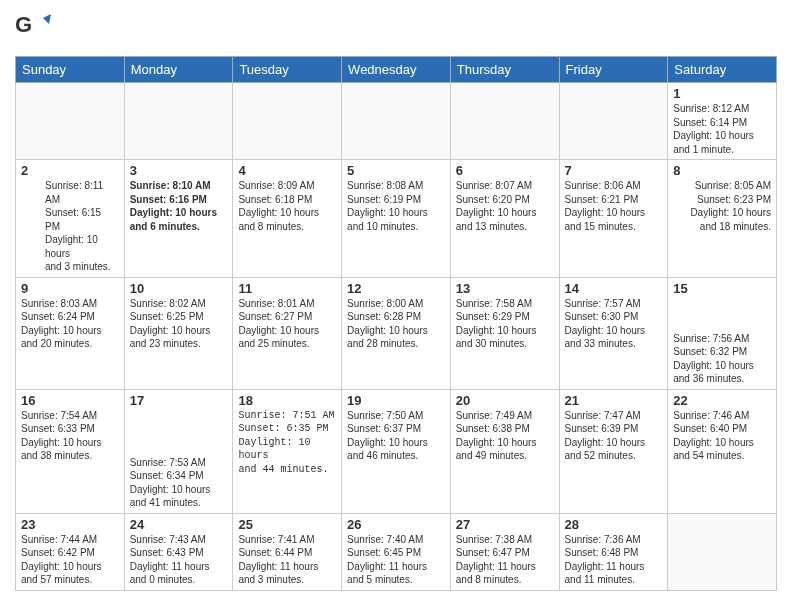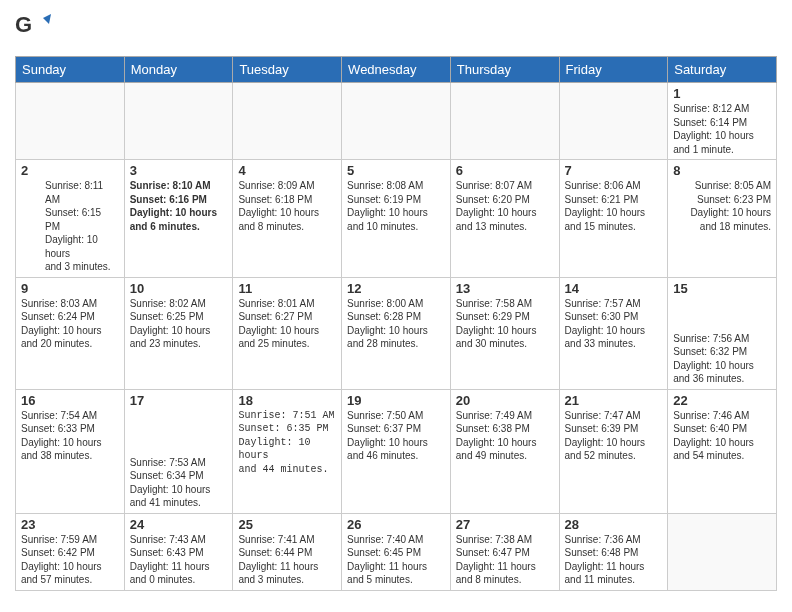--- a/index.html
+++ b/index.html
@@ -218,21 +218,21 @@
             <span class="day-num">22</span>
             <div class="cell-info" style="white-space: pre-line;">Sunrise: 7:46 AM
 Sunset: 6:40 PM
 Daylight: 10 hours
 and 54 minutes.</div>
           </td>
         </tr>
         <tr>
           <td>
             <span class="day-num">23</span>
-            <div class="cell-info" style="white-space: pre-line;">Sunrise: 7:59 AM
+            <div class="cell-info" style="white-space: pre-line;">Sunrise: 7:44 AM
 Sunset: 6:42 PM
 Daylight: 10 hours
 and 57 minutes.</div>
           </td>
           <td>
             <span class="day-num">24</span>
             <div class="cell-info" style="white-space: pre-line;">Sunrise: 7:43 AM
 Sunset: 6:43 PM
 Daylight: 11 hours
 and 0 minutes.</div>

